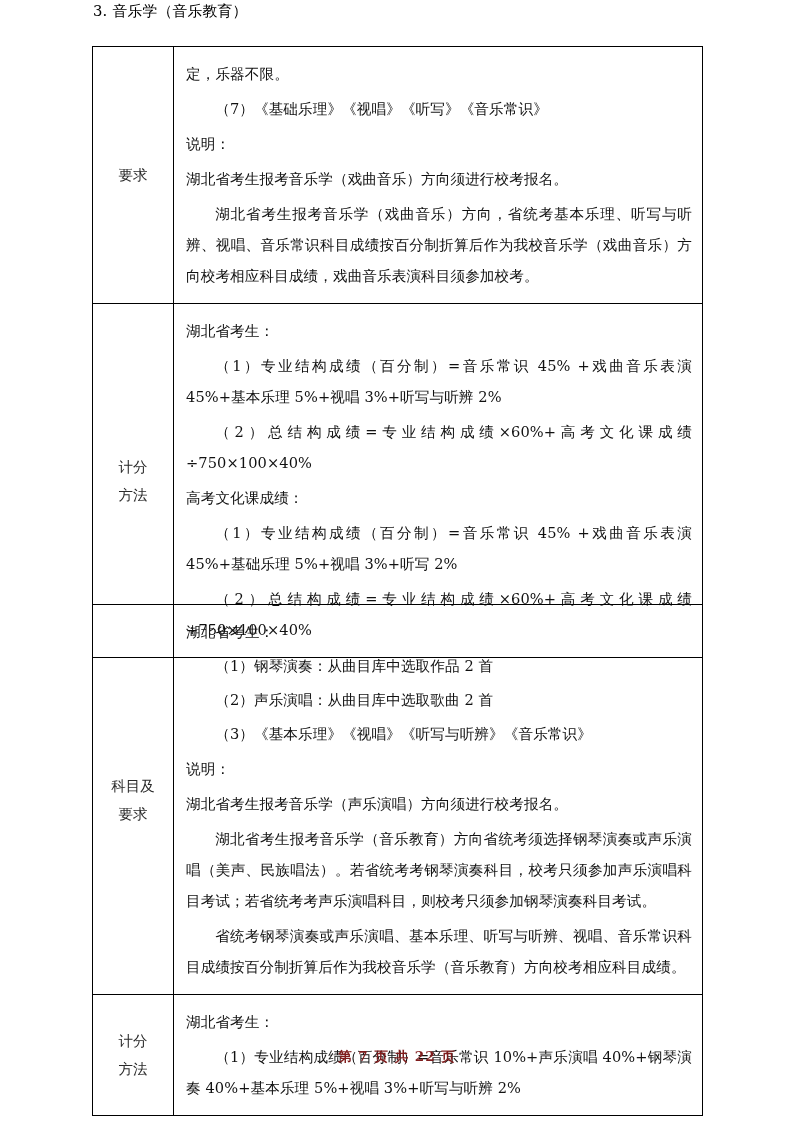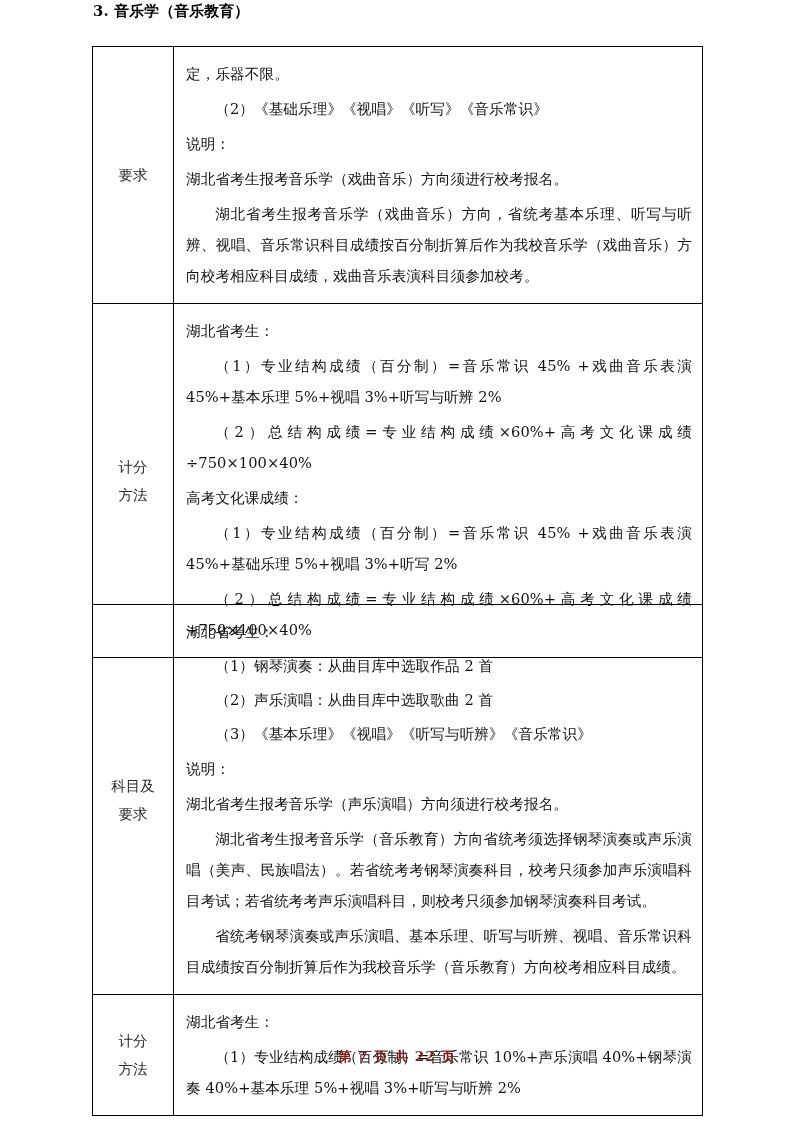--- a/index.html
+++ b/index.html
@@ -64,21 +64,21 @@
   }
   .p.indent { text-indent: 2em; }
   .p.bold { font-weight: normal; }
   .p.tight { line-height: 30px; }
 
   
   .section-heading {
     position: absolute;
     left: 93px;
     font-size: 14.8px;
-    font-weight: bold;
+    font-weight: normal;
     line-height: 22px;
     letter-spacing: 0.2px;
   }
 
   
   .page-footer {
     position: absolute;
     left: 0;
     width: 794px;
     text-align: center;
@@ -99,21 +99,21 @@
 <div class="page">
 
   <table class="doc-table" id="table-music-opera">
     <tbody>
       <tr>
         <td class="label-cell">
           <div>要求</div>
         </td>
         <td class="body-cell">
           <p class="p">定，乐器不限。</p>
-          <p class="p indent">（2）《基础乐理》《视唱》《听写》《音乐常识》</p>
+          <p class="p indent">（7）《基础乐理》《视唱》《听写》《音乐常识》</p>
           <p class="p bold">说明：</p>
           <p class="p bold">湖北省考生报考音乐学（戏曲音乐）方向须进行校考报名。</p>
           <p class="p bold indent">湖北省考生报考音乐学（戏曲音乐）方向，省统考基本乐理、听写与听辨、视唱、音乐常识科目成绩按百分制折算后作为我校音乐学（戏曲音乐）方向校考相应科目成绩，戏曲音乐表演科目须参加校考。</p>
         </td>
       </tr>
       <tr>
         <td class="label-cell">
           <div>计分</div>
           <div>方法</div>
         </td>

